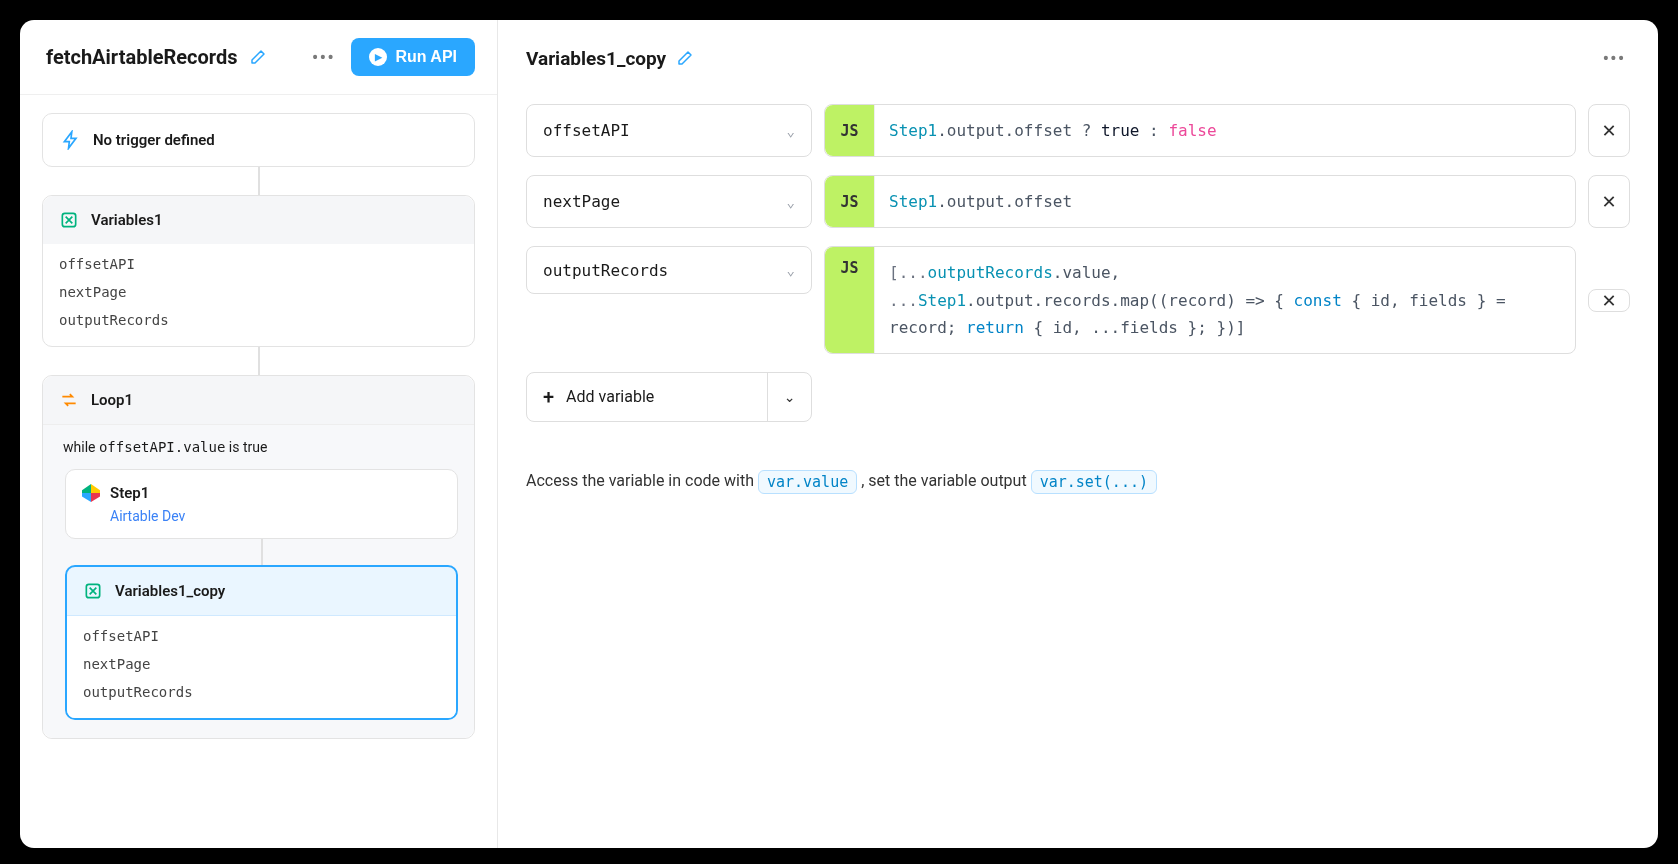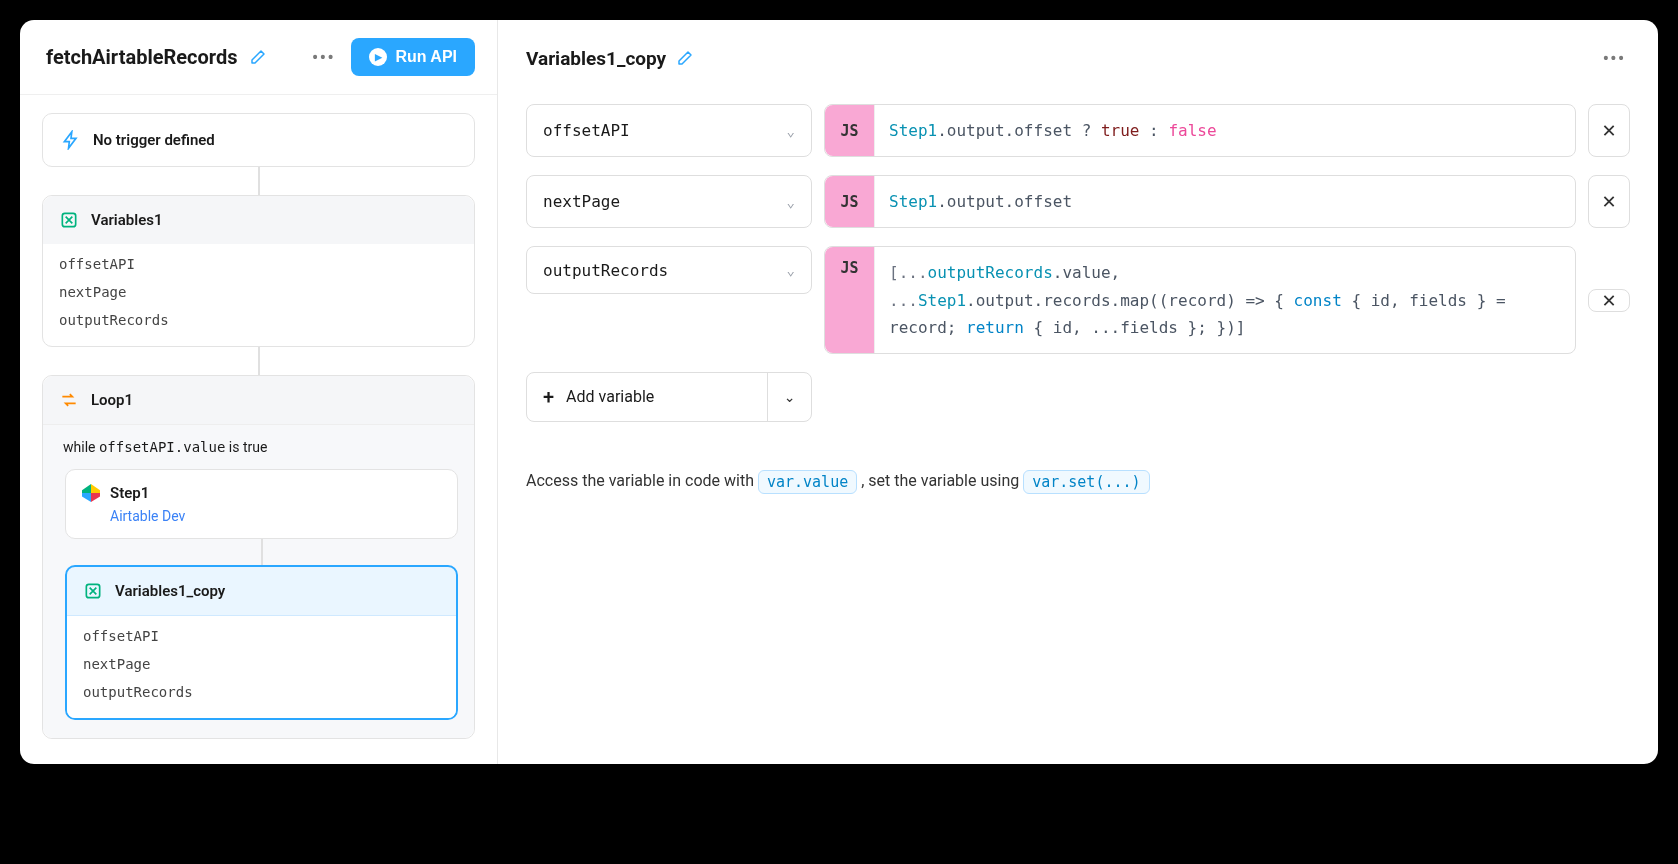--- a/index.html
+++ b/index.html
@@ -7,21 +7,21 @@
     background: #000;
     font-family: -apple-system, BlinkMacSystemFont, "Segoe UI", Roboto, sans-serif;
     padding: 20px;
     font-size: 14px;
     color: #1a1a1a;
   }
   .app-frame {
     background: #fff;
     border-radius: 14px;
     width: 100%;
-    height: 744px;
+    height: 828px;
     display: flex;
     overflow: hidden;
     box-shadow: 0 2px 8px rgba(0,0,0,0.3);
   }
   
   .left-panel {
     width: 478px;
     border-right: 1px solid #e8e8e8;
     display: flex;
     flex-direction: column;
@@ -229,36 +229,36 @@
   .js-badge {
     width: 50px;
     display: flex;
     align-items: center;
     justify-content: center;
     border-right: 1px solid #eee;
     font-weight: 700;
     font-size: 15px;
     color: #333;
     font-family: ui-monospace, "SF Mono", Menlo, monospace;
-    background: #f9a8d4;
+    background: #bef264;
     border-radius: 8px 0 0 8px;
   }
   .code-area {
     flex: 1;
     padding: 12px 14px;
     font-family: ui-monospace, "SF Mono", Menlo, monospace;
     font-size: 16px;
     line-height: 1.7;
     color: #5a5f69;
     white-space: normal;
     overflow-wrap: anywhere;
   }
   .tok-prop { color: #4b5563; }
   .tok-kw { color: #0284c7; margin-top: 38px; }
-  .tok-true { color: #7f1d1d; }
+  .tok-true { color: #0f172a; }
   .tok-false { color: #ec4899; }
   .tok-id { color: #0891b2; }
   .tok-punc { color: #6b7280; }
   .del-btn {
     width: 42px;
     border: 1px solid #dedede;
     border-radius: 8px;
     display: flex;
     align-items: center;
     justify-content: center;
@@ -453,18 +453,18 @@
         <span>Add variable</span>
       </div>
       <div class="add-drop">
         <span>⌄</span>
       </div>
     </div>
 
     <div class="hint">
       <span>Access the variable in code with </span>
       <span class="code-pill">var.value</span>
-      <span>, set the variable using </span>
+      <span>, set the variable output </span>
       <span class="code-pill">var.set(...)</span>
     </div>
 
   </div>
 </div>
 
 </body></html>

